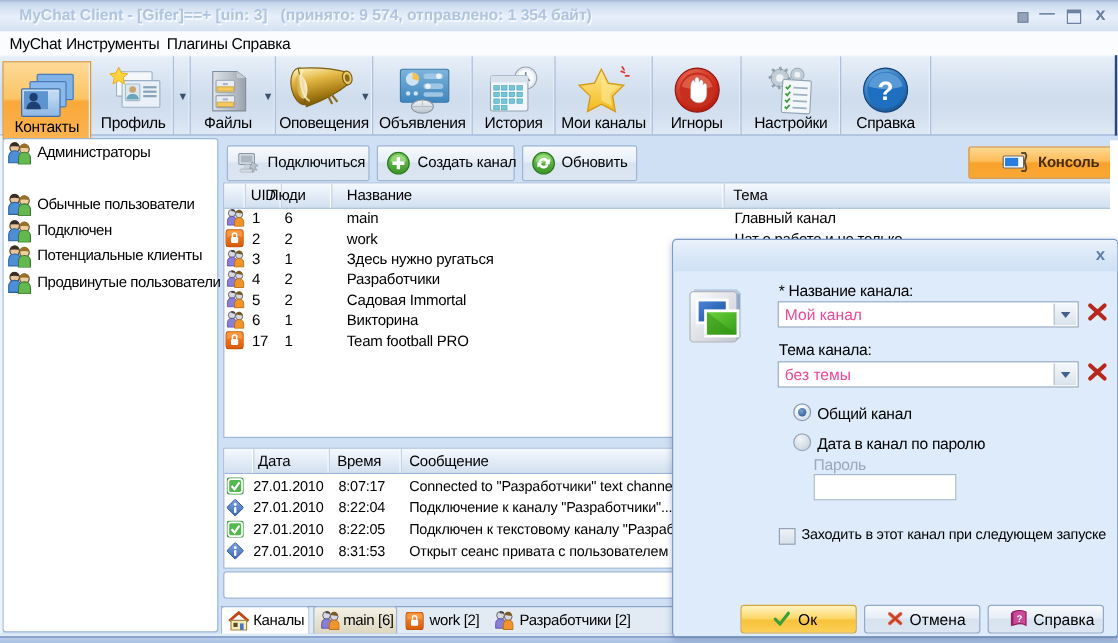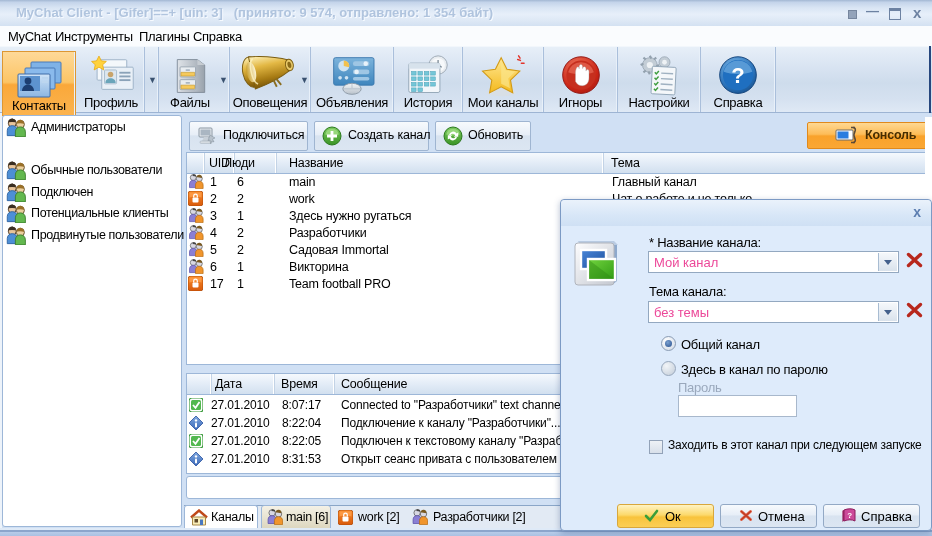--- a/index.html
+++ b/index.html
@@ -625,21 +625,21 @@
         <span class="ddbtn"></span>
       </div>
     <svg style="position:absolute;left:345px;top:102px;" width="17" height="16" viewBox="0 0 17 16">
         <path d="M2.5 2.5l12 11m0-11l-12 11" stroke="#b7271c" stroke-width="3.4" stroke-linecap="round"></path>
       </svg>
 
     <div style="position:absolute;left:100px;top:136px;width:13px;height:13px;border-radius:50%;background:radial-gradient(circle at 35% 30%,#fff,#cfd8e4);border:1px solid #8a9cb4;"></div>
     <div style="position:absolute;left:104px;top:140px;width:7px;height:7px;border-radius:50%;background:radial-gradient(circle at 40% 35%,#7aa0d0,#274f8c);"></div>
     <div class="dlbl" style="left:120px;top:137px;">Общий канал</div>
     <div style="position:absolute;left:100px;top:161px;width:13px;height:13px;border-radius:50%;background:radial-gradient(circle at 35% 30%,#f2f5f8,#c2ccd8);border:1px solid #98a8bc;"></div>
-    <div class="dlbl" style="left:120px;top:162px;">Здесь в канал по паролю</div>
+    <div class="dlbl" style="left:120px;top:162px;">Дата в канал по паролю</div>
     <div class="dlbl" style="left:117px;top:180px;color:#9aa8bc;">Пароль</div>
     <div class="dfield" style="left:117px;top:195px;width:117px;height:20px;border-color:#a8b8cc;"></div>
 
     <div style="position:absolute;left:88px;top:240px;width:12px;height:12px;background:linear-gradient(#eef2f6,#d8e0ea);border:1px solid #92a2b8;"></div>
     <div class="dlbl" style="left:107px;top:238px;font-size:12px;letter-spacing:-0.2px;">Заходить в этот канал при следующем запуске</div>
 
     <div class="dbtn" style="left:56px;width:95px;background:linear-gradient(#fff3c2 0%,#fcd96c 45%,#f8c33c 55%,#fbcf56 100%);border-color:#d8a73c;">
       <svg style="position:absolute;left:26px;top:4px;" width="15" height="13" viewBox="0 0 15 13">
           <path d="M2 7l4 4L13 2" fill="none" stroke="#3a9e3a" stroke-width="2.6" stroke-linecap="round"></path>
         </svg>

